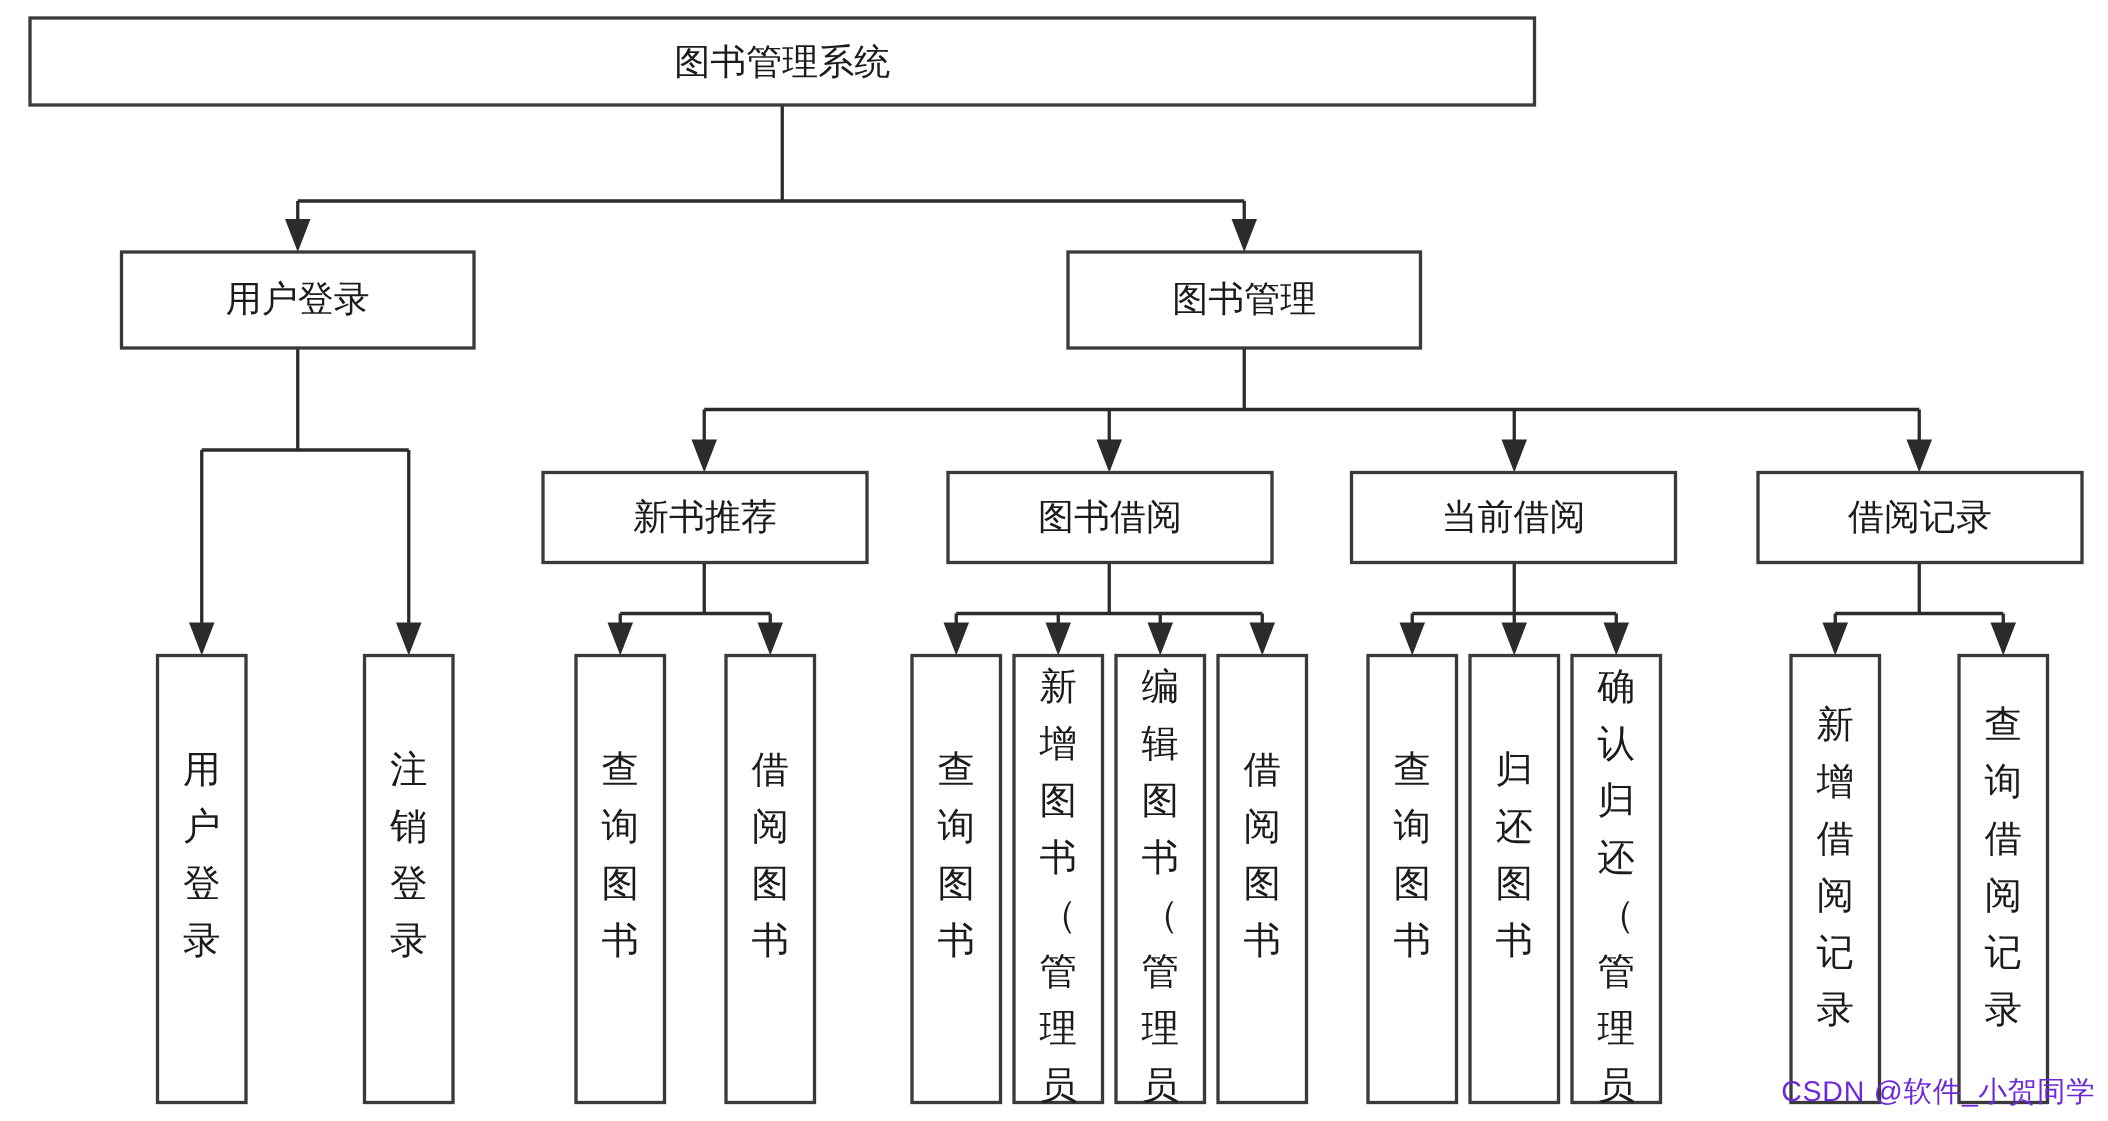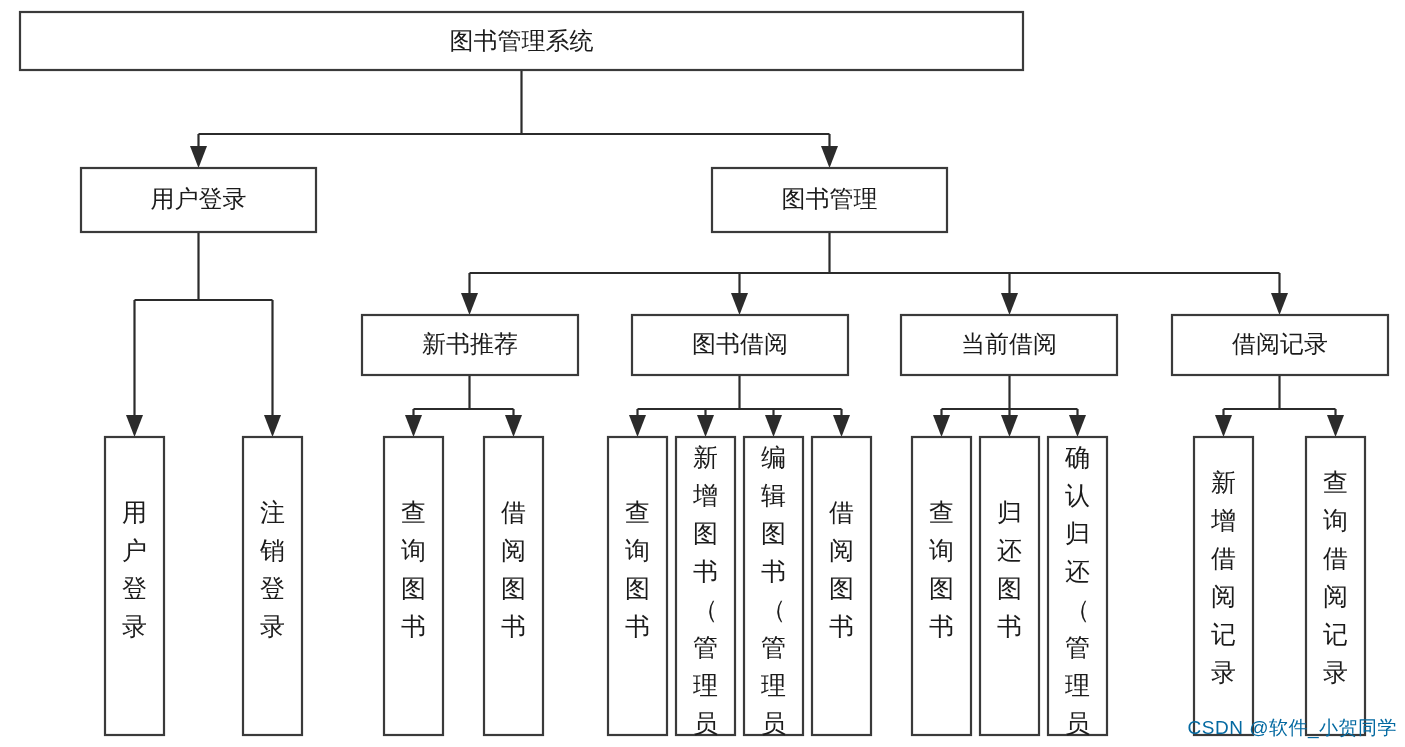--- a/index.html
+++ b/index.html
@@ -47,21 +47,21 @@
   .arrow-head {
     fill: #2b2b2b;
     stroke: none;
   }
   .watermark {
     position: absolute;
     right: 8px;
     bottom: 6px;
     font-family: "Liberation Sans", sans-serif;
     font-size: 19px;
-    color: #0369a1;
+    color: #6d28d9;
     letter-spacing: 0.5px;
     white-space: nowrap;
     user-select: none;
   }
 </style>
 </head>
 <body>
 
 <svg id="diagram-root" viewBox="0 0 1405 747" xmlns="http://www.w3.org/2000/svg">
 

